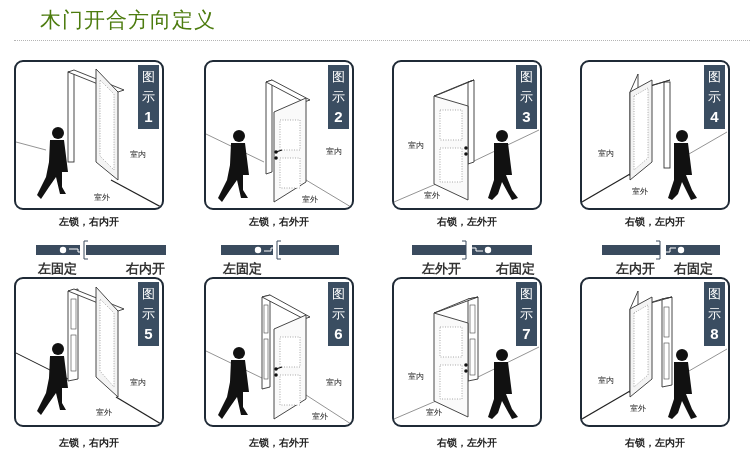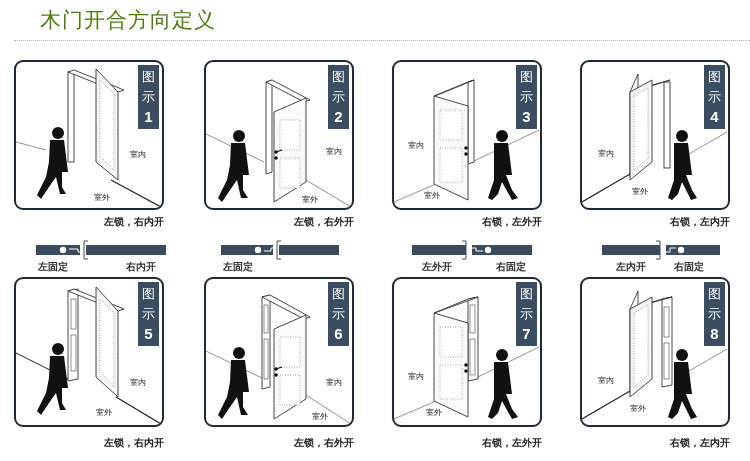--- a/index.html
+++ b/index.html
@@ -6,24 +6,24 @@
   body { width: 750px; height: 461px; position: relative; overflow: hidden;
          font-family: "DejaVu Sans", "Liberation Sans", sans-serif; color: #1a1a1a; }
   .title { position: absolute; left: 40px; top: 6px; font-size: 21px; font-family: "DejaVu Serif", "Liberation Serif", serif; color: #4d7c0f; letter-spacing: 1px; }
   .title-rule { position: absolute; left: 14px; right: 0; top: 40px; border-top: 1px dotted #b5b5b5; }
   .panel { position: absolute; width: 150px; height: 150px; border: 2.5px solid #1f2a36; border-radius: 9px; box-sizing: border-box; background: #fff; overflow: hidden; }
   .panel svg.scene { position: absolute; left: 0; top: 0; width: 145px; height: 145px; }
   .badge { position: absolute; right: 3px; top: 3px; width: 21px; height: 64px; background: #3a4d61; color: #fff; display: flex; flex-direction: column; align-items: center; justify-content: space-around; padding: 2px 0; box-sizing: border-box; }
   .badge span { font-size: 13px; line-height: 14px; font-weight: normal; }
   .badge .num { font-weight: bold; font-size: 15px; font-family: "Liberation Sans", sans-serif; }
   .lbl { position: absolute; font-size: 8px; color: #222; }
-  .caption { position: absolute; width: 150px; text-align: right; font-size: 10px; font-weight: bold; color: #222; }
+  .caption { position: absolute; width: 150px; text-align: center; font-size: 10px; font-weight: bold; color: #222; }
   .plan { position: absolute; width: 130px; height: 30px; }
   .plan .bar { position: absolute; top: 6px; height: 10px; background: #3a4b5e; }
-  .plan .lbl2 { position: absolute; top: 21px; font-size: 10px; font-weight: bold; color: #333; }
+  .plan .lbl2 { position: absolute; top: 21px; font-size: 13px; font-weight: bold; color: #333; }
 </style>
 </head>
 <body>
 
 <div class="title">木门开合方向定义</div>
 <div class="title-rule"></div>
 
 <div class="panel" style="left:14px; top:60px;">
   <svg class="scene" viewBox="0 0 145 145">
     <line x1="0" y1="80" x2="30" y2="88" stroke="#666" stroke-width="0.7"></line>

